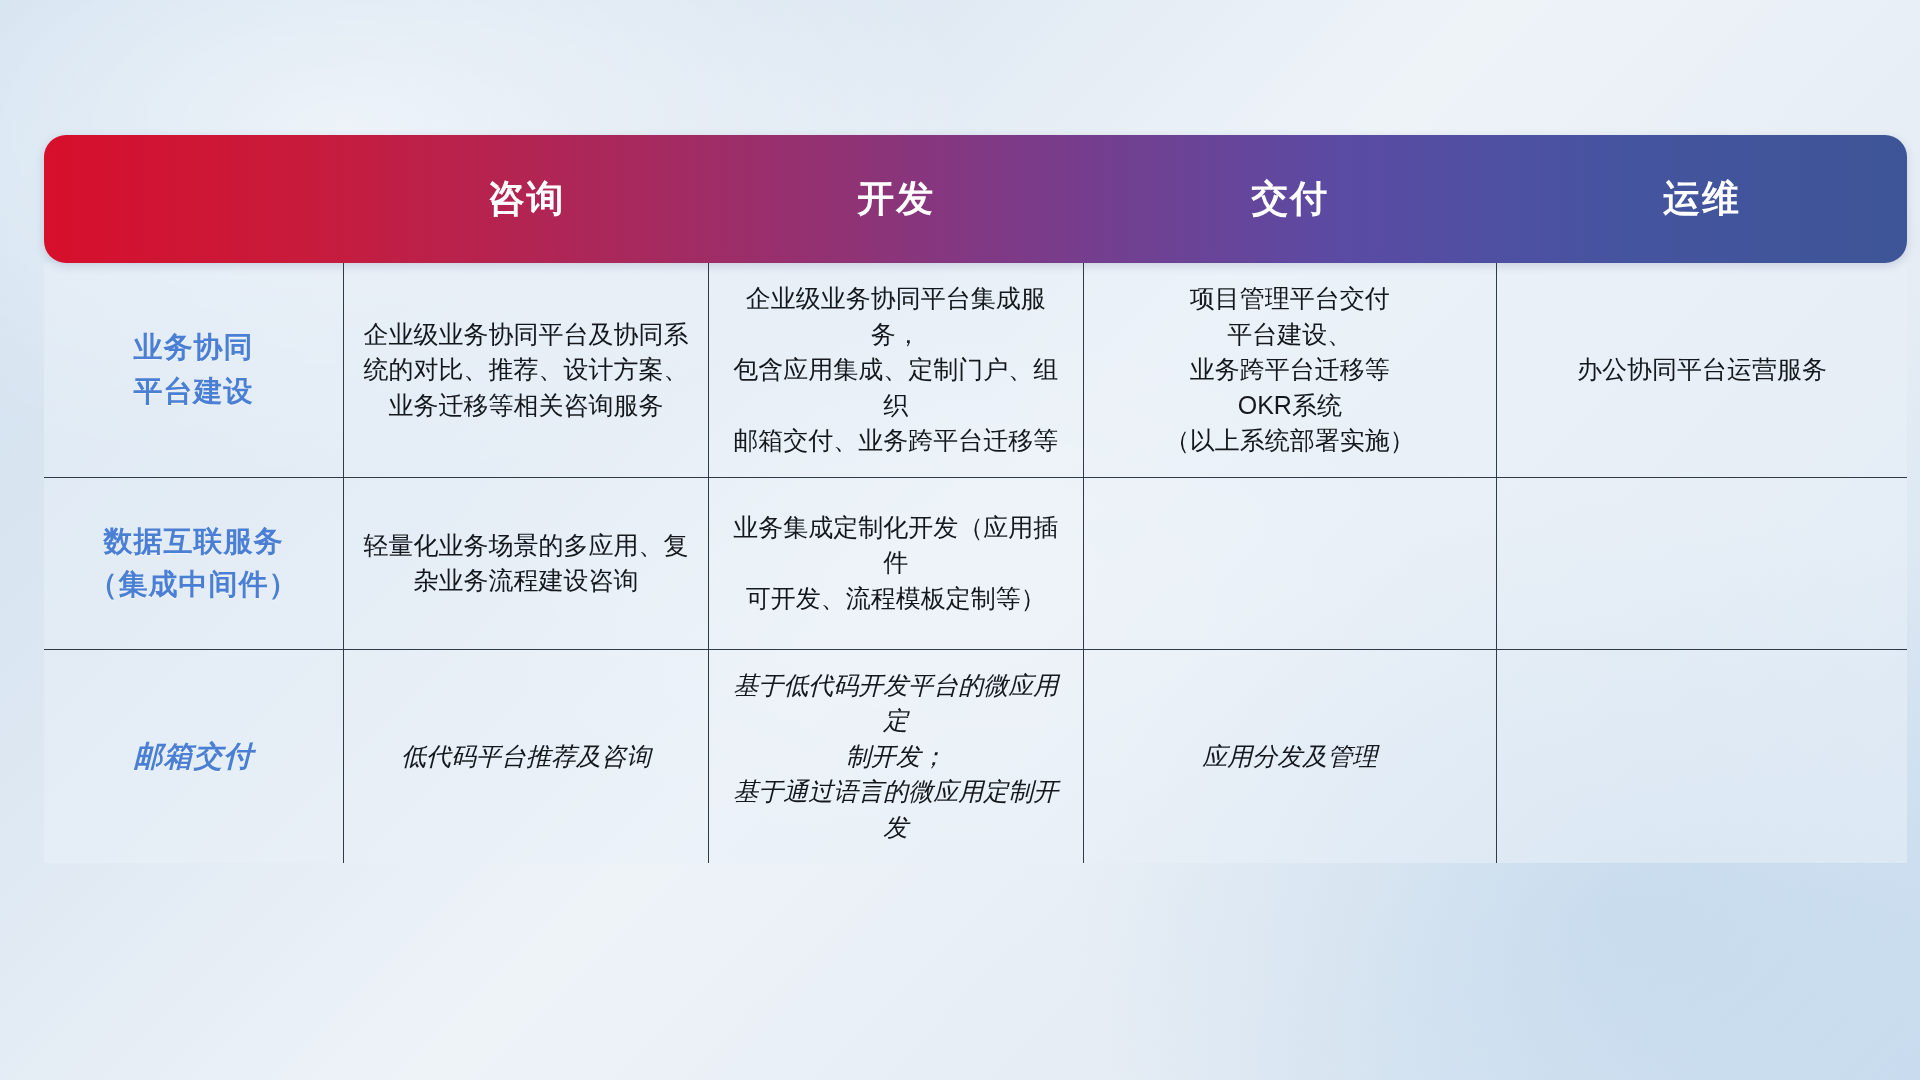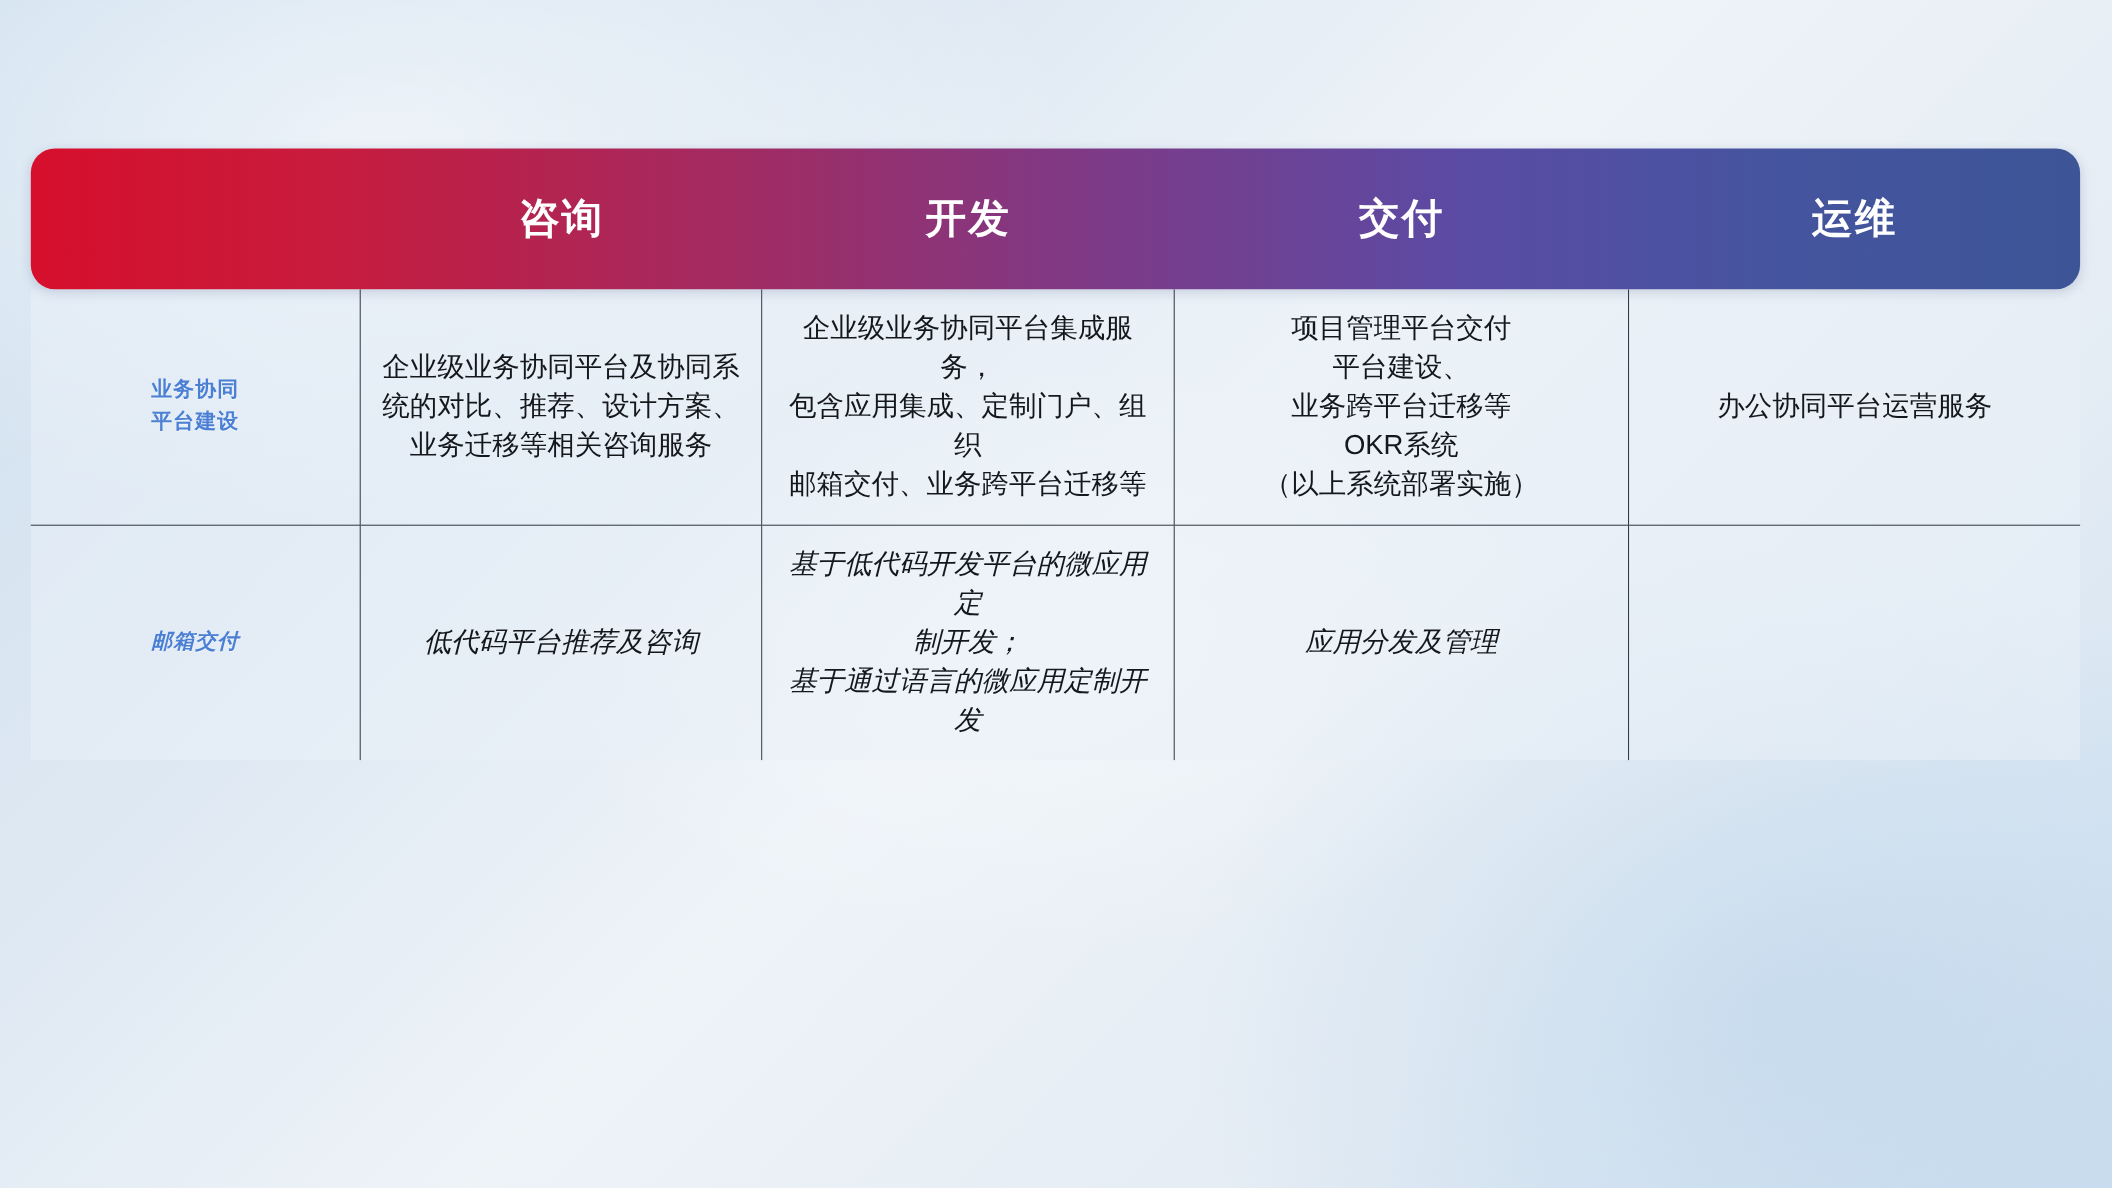--- a/index.html
+++ b/index.html
@@ -19,21 +19,21 @@
     inset: 0;
     background:
       radial-gradient(ellipse 900px 500px at 18% 12%, rgba(255,255,255,0.55), rgba(255,255,255,0) 70%),
       radial-gradient(ellipse 800px 600px at 85% 85%, rgba(176,206,232,0.45), rgba(255,255,255,0) 70%),
       radial-gradient(ellipse 700px 400px at 50% 55%, rgba(255,255,255,0.35), rgba(255,255,255,0) 70%);
     pointer-events: none;
   }
 
   .table-wrap {
     position: absolute;
-    left: 28px;
+    left: 44px;
     top: 135px;
     width: 1863px;
   }
 
   table.matrix {
     width: 100%;
     border-collapse: separate;
     border-spacing: 0;
     table-layout: fixed;
   }
@@ -87,21 +87,21 @@
   tbody tr td:last-child {
     border-right: none;
   }
   tbody tr:last-child td {
     border-bottom: none;
     font-style: italic;
   }
   tbody td.cat {
     color: #4a7fd4;
     font-weight: bold;
-    font-size: 19px;
+    font-size: 29px;
     line-height: 1.5;
     letter-spacing: 1px;
     text-shadow: 0 1px 0 rgba(255,255,255,0.5);
   }
   tbody td.empty {
     
   }
   .cell-line { display: block; }
 
   col.c0 { width: 16.1%; }
@@ -170,20 +170,36 @@
           <span class="cell-line">平台建设、</span>
           <span class="cell-line">业务跨平台迁移等</span>
           <span class="cell-line">OKR系统</span>
           <span class="cell-line">（以上系统部署实施）</span>
         </td>
         <td>
           <span class="cell-line">办公协同平台运营服务</span>
         </td>
       </tr>
 
+      <tr class="r1">
+        <td class="cat">
+          <span class="cell-line">数据互联服务</span>
+          <span class="cell-line">（集成中间件）</span>
+        </td>
+        <td>
+          <span class="cell-line">轻量化业务场景的多应用、复</span>
+          <span class="cell-line">杂业务流程建设咨询</span>
+        </td>
+        <td>
+          <span class="cell-line">业务集成定制化开发（应用插件</span>
+          <span class="cell-line">可开发、流程模板定制等）</span>
+        </td>
+        <td class="empty"></td>
+        <td class="empty"></td>
+      </tr>
 
       <tr class="r2">
         <td class="cat">
           <span class="cell-line">邮箱交付</span>
         </td>
         <td>
           <span class="cell-line">低代码平台推荐及咨询</span>
         </td>
         <td>
           <span class="cell-line">基于低代码开发平台的微应用定</span>

